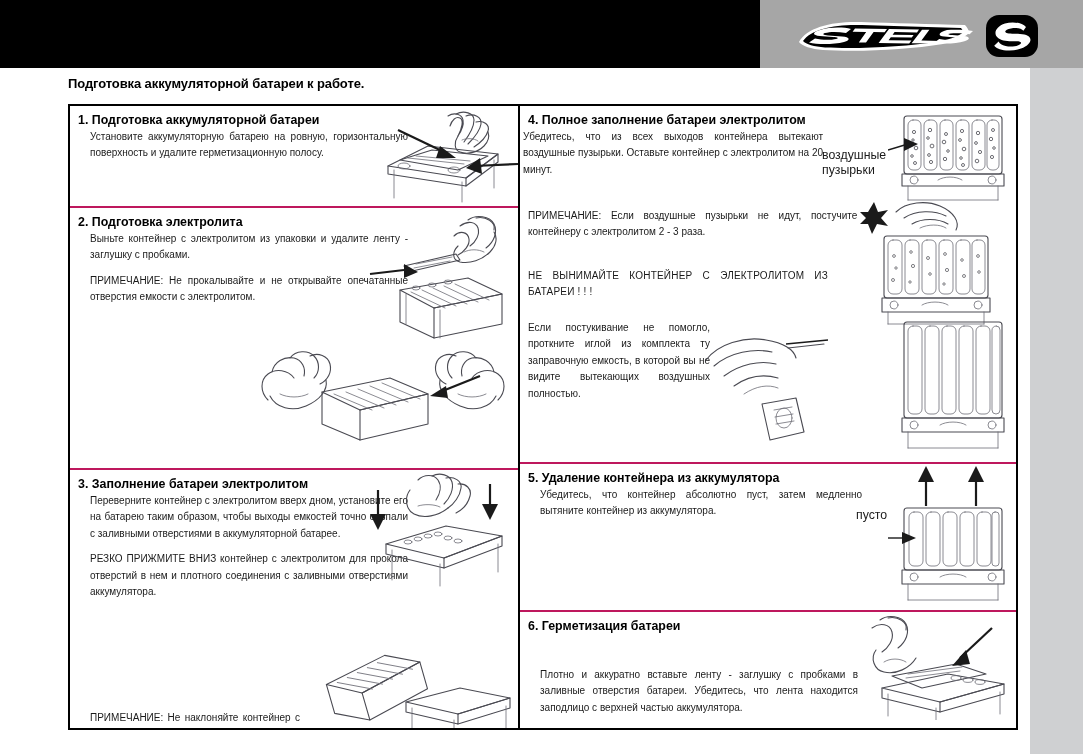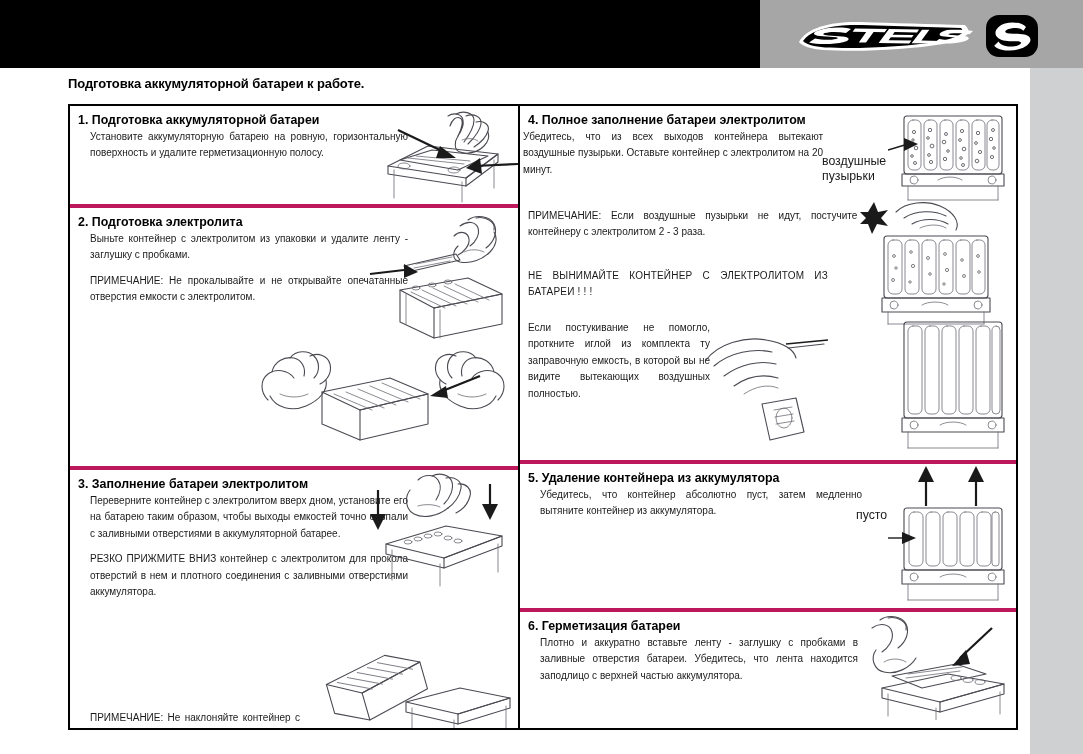--- a/index.html
+++ b/index.html
@@ -100,21 +100,21 @@
     display: flex;
     flex-direction: column;
   }
 
   .panel {
     position: relative;
     box-sizing: border-box;
     overflow: hidden;
   }
   .panel.divider-bottom {
-    border-bottom: 4px solid #be185d;
+    border-bottom: 2px solid #be185d;
   }
 
   
   .p1 { height: 102px; }
   .p2 { height: 262px; }
   .p3 { flex: 1; }
   
   .p4 { height: 358px; }
   .p5 { height: 148px; }
   .p6 { flex: 1; }
@@ -385,21 +385,21 @@
       <div class="body-text nopad" style="position:absolute; top:102px; left:0; width:350px;">
         <p>ПРИМЕЧАНИЕ: Если воздушные пузырьки не идут, постучите по контейнеру с электролитом 2 - 3 раза.</p>
       </div>
       <div class="body-text nopad caps" style="position:absolute; top:162px; left:0; width:300px;">
         <p>НЕ ВЫНИМАЙТЕ КОНТЕЙНЕР С ЭЛЕКТРОЛИТОМ ИЗ БАТАРЕИ ! ! !</p>
       </div>
       <div class="body-text nopad" style="position:absolute; top:214px; left:0; width:182px;">
         <p>Если постукивание не помогло, проткните иглой из комплекта ту заправочную емкость, в которой вы не видите вытекающих воздушных полностью.</p>
       </div>
 
-      <div class="callout" style="top:48px; left:302px;">
+      <div class="callout" style="top:42px; left:302px;">
         <div>воздушные</div>
         <div>пузырьки</div>
       </div>
 
       <div class="art" style="left:368px; top:4px;">
         <svg width="124" height="92" viewBox="0 0 124 92">
           <rect class="line-art" x="16" y="6" width="98" height="58" rx="3"></rect>
           <g class="line-art-thin">
             <rect x="20" y="10" width="13" height="50" rx="5"></rect>
             <rect x="36" y="10" width="13" height="50" rx="5"></rect>
@@ -571,21 +571,21 @@
           <polygon class="arrow-dark" points="14,66 28,72 14,78"></polygon>
         </svg>
       </div>
     </div>
 
     <div class="panel p6">
       <div class="panel-head">
         <span class="num">6.</span>
         <span>Герметизация батареи</span>
       </div>
-      <div class="body-text" style="width:318px; padding-left:20px;">
+      <div class="body-text" style="width:318px; padding-left:20px;margin-top:32px;">
         <p>Плотно и аккуратно вставьте ленту - заглушку с пробками в заливные отверстия батареи. Убедитесь, что лента находится заподлицо с верхней частью аккумулятора.</p>
       </div>
       <div class="art" style="left:332px; top:2px;">
         <svg width="160" height="106" viewBox="0 0 160 106">
 
           <path class="line-art" d="M28 6 C36 0,50 2,54 10 C58 18,54 28,46 34"></path>
           <path class="line-art" d="M36 4 C46 2,56 8,54 16"></path>
           <path class="line-art" d="M20 14 C28 8,38 10,40 18 C42 26,36 34,30 38"></path>
           <path class="line-art" d="M24 36 C18 44,22 56,32 58 C44 61,58 54,64 44"></path>
           <path class="line-art-thin" d="M32 48 C38 44,48 44,54 48"></path>

